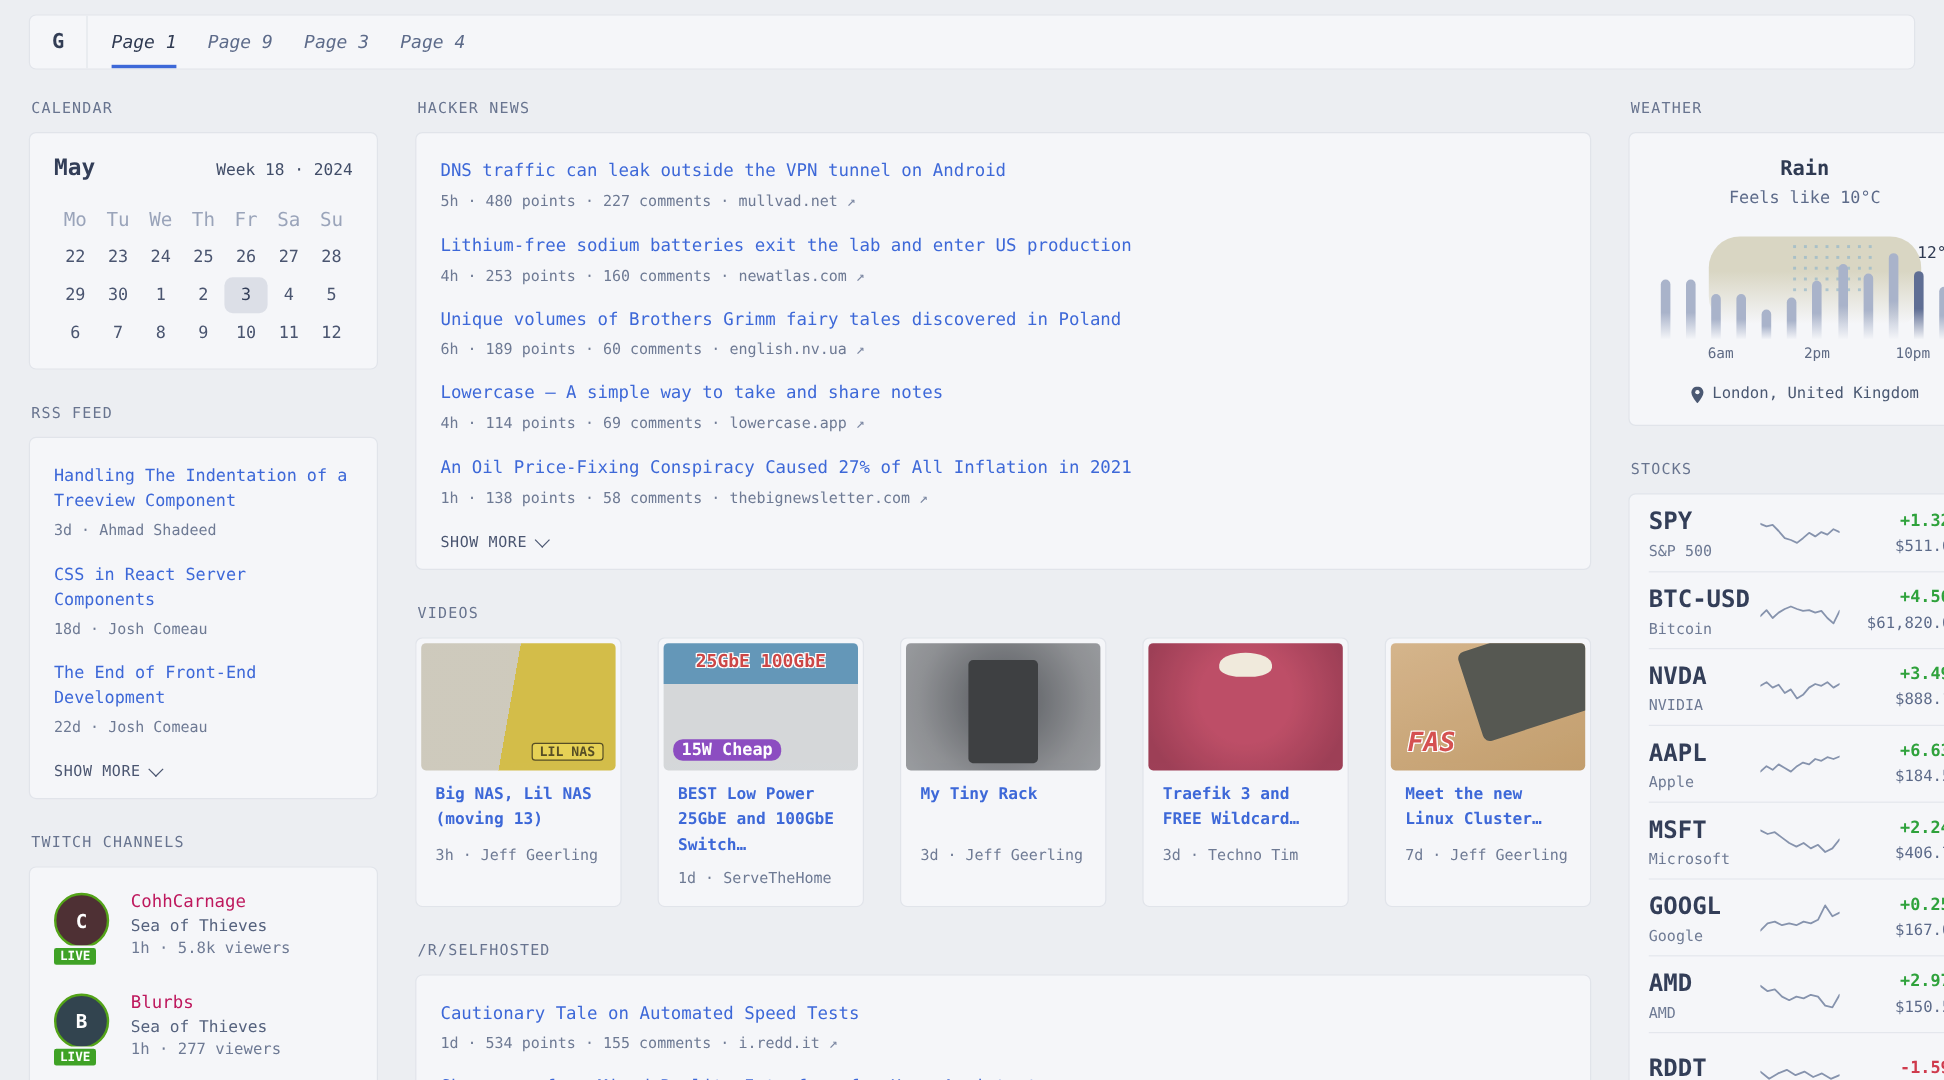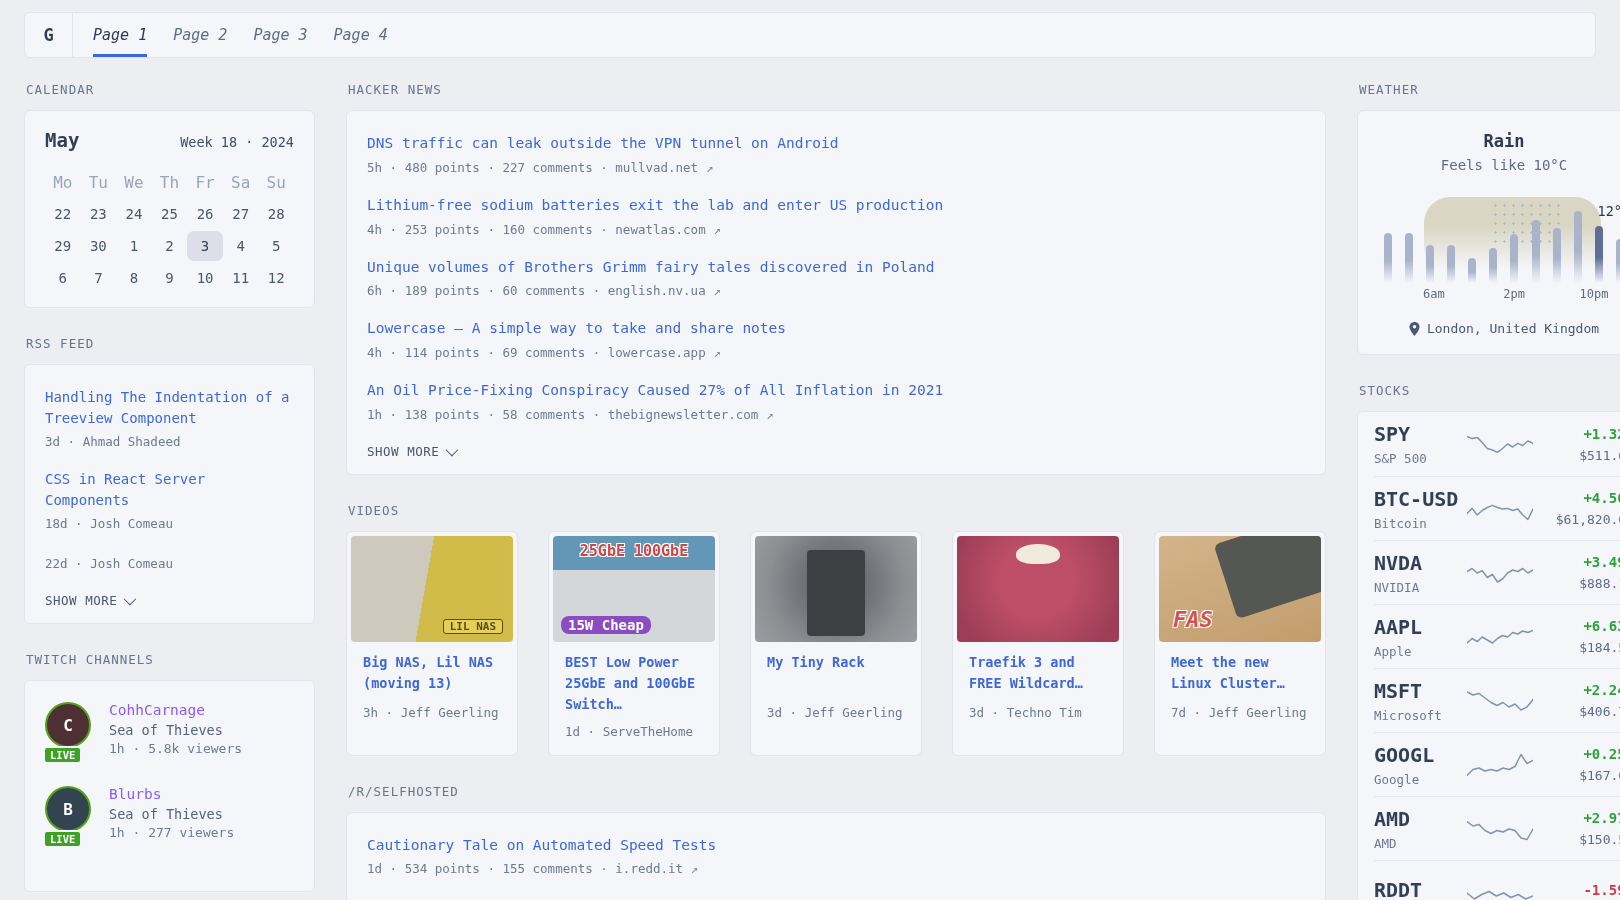--- a/index.html
+++ b/index.html
@@ -76,21 +76,21 @@
   .tw-av {
     width:46px; height:46px; border-radius:50%;
     display:flex; align-items:center; justify-content:center;
     color:#fff; font-weight:700; font-size:16px;
   }
   .tw-live {
     position:absolute; left:-2px; bottom:-8px;
     background:#3fa226; color:#fff; font-size:10.5px; font-weight:700;
     padding:1px 5px; border-radius:4px; border:2px solid #f5f6f9;
   }
-  .tw-name { font-size:14.5px; color:#8b5cf6; }
+  .tw-name { font-size:14.5px; color:#be185d; }
   .tw-game { font-size:13.5px; color:#55627e; margin-top:4px; }
   .tw-meta { font-size:13px; color:#6e7a94; margin-top:3px; }
   
   .videos-row { display:flex; gap:30px; overflow:hidden; }
   .vid-card { flex:0 0 172px; width:172px; padding:4px; cursor:pointer; }
   .thumb {
     position:relative; height:106px; border-radius:4px; overflow:hidden;
     opacity:.85;
   }
   .vid-body { padding:10px 12px 12px; }
@@ -177,21 +177,21 @@
   .stock-chg.down { color:#cf3b4d; }
   .stock-price { font-size:13px; color:#5d6b8a; margin-top:6px; }
 </style>
 </head>
 <body>
 
 <header class="card header">
   <div class="logo">G</div>
   <nav class="tabs">
     <a class="tab active">Page 1</a>
-    <a class="tab">Page 2</a>
+    <a class="tab">Page 9</a>
     <a class="tab">Page 3</a>
     <a class="tab">Page 4</a>
   </nav>
 </header>
 
 <div class="columns">
 
   <div class="col">
     <section>
       <h2 class="sec-title">CALENDAR</h2>
@@ -238,20 +238,21 @@
       <div class="card feed-card">
         <div class="feed-item">
           <a class="feed-title sm">Handling The Indentation of a Treeview Component</a>
           <div class="feed-meta">3d · Ahmad Shadeed</div>
         </div>
         <div class="feed-item">
           <a class="feed-title sm">CSS in React Server Components</a>
           <div class="feed-meta">18d · Josh Comeau</div>
         </div>
         <div class="feed-item">
+          <a class="feed-title sm">The End of Front-End Development</a>
           <div class="feed-meta">22d · Josh Comeau</div>
         </div>
         <button class="show-more">
           <span>SHOW MORE</span>
           <span class="chev"></span>
         </button>
       </div>
     </section>
 
     <section>

